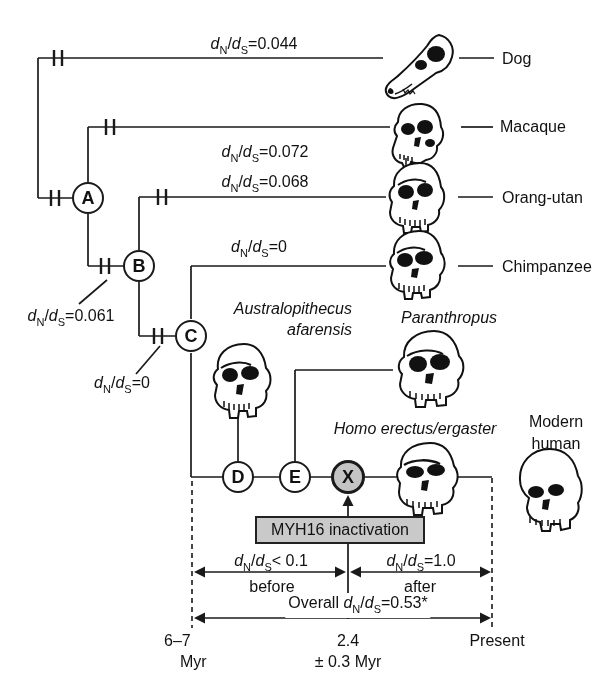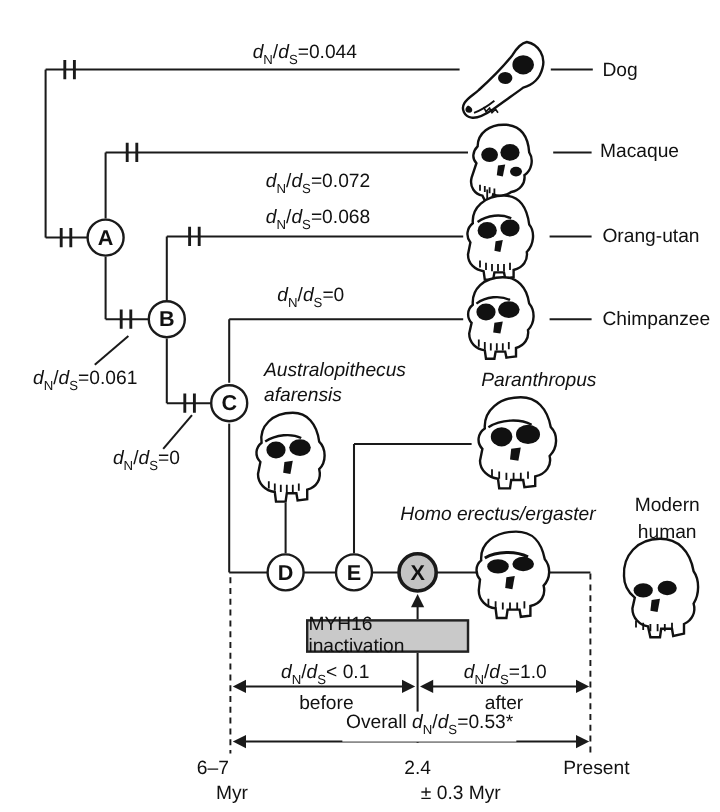--- a/index.html
+++ b/index.html
@@ -1,19 +1,19 @@
 <!DOCTYPE html>
 <html><head>
 <meta charset="utf-8">
 <style>
   html,body{margin:0;padding:0;background:#fff;}
   #fig{position:relative;width:600px;height:677px;background:#fff;
        font-family:"Liberation Sans","DejaVu Sans",sans-serif;color:#111;overflow:hidden;}
   #fig svg{position:absolute;left:0;top:0;z-index:1;}
-  .lbl{position:absolute;z-index:3;font-size:16px;line-height:19px;white-space:nowrap;color:#111;}
+  .lbl{position:absolute;z-index:3;font-size:16px;line-height:19px;white-space:nowrap;color:#111;text-align:right;}
   .ctr{transform:translateX(-50%);text-align:center;}
   .ital{font-style:italic;}
   .dnds i{font-style:italic;}
   .dnds sub{font-size:11px;position:relative;top:1px;}
   .node{position:absolute;z-index:4;width:32px;height:32px;border-radius:50%;
         background:#fff;border:2.4px solid #1a1a1a;box-sizing:border-box;
         display:flex;align-items:center;justify-content:center;
         font-weight:bold;font-size:18px;color:#111;}
   .node.gray{border-width:3px;}
   .eventbox{position:absolute;z-index:4;box-sizing:border-box;border:2.5px solid #222;
@@ -179,29 +179,29 @@
 
 <div class="lbl" style="left:502px;top:49px;">Dog</div>
 <div class="lbl" style="left:500px;top:117px;">Macaque</div>
 <div class="lbl" style="left:502px;top:188px;">Orang-utan</div>
 <div class="lbl" style="left:502px;top:257px;">Chimpanzee</div>
 <div class="lbl ital wrap" style="left:220px;top:298px;width:132px;line-height:21px;">Australopithecus afarensis</div>
 <div class="lbl ital ctr" style="left:449px;top:308px;">Paranthropus</div>
 <div class="lbl ital ctr" style="left:415px;top:419px;">Homo erectus/ergaster</div>
 <div class="lbl ctr wrap" style="left:556px;top:411px;width:74px;line-height:22px;">Modern human</div>
 
-<div class="eventbox" style="left:255px;top:516px;width:136px;height:28px;background:#c9c9c9;">
+<div class="eventbox" style="left:255px;top:516px;width:170px;height:28px;background:#c9c9c9;">
   <span>MYH16 inactivation</span>
 </div>
 
 <div class="lbl ctr dnds" style="left:271px;top:551px;"><i>d</i><sub>N</sub><span>/</span><i>d</i><sub>S</sub><span>&lt; 0.1</span></div>
 <div class="lbl ctr dnds" style="left:421px;top:551px;"><i>d</i><sub>N</sub><span>/</span><i>d</i><sub>S</sub><span>=1.0</span></div>
 <div class="lbl ctr" style="left:272px;top:577px;">before</div>
 <div class="lbl ctr" style="left:420px;top:577px;">after</div>
 <div class="lbl ctr dnds whitebg" style="left:358px;top:593px;"><span>Overall </span><i>d</i><sub>N</sub><span>/</span><i>d</i><sub>S</sub><span>=0.53*</span></div>
 
 <div class="lbl" style="left:164px;top:631px;">6–7</div>
 <div class="lbl" style="left:180px;top:652px;">Myr</div>
 <div class="lbl ctr" style="left:348px;top:631px;">2.4</div>
-<div class="lbl ctr" style="left:348px;top:652px;margin-left:36px;">± 0.3 Myr</div>
+<div class="lbl ctr" style="left:348px;top:652px;">± 0.3 Myr</div>
 <div class="lbl ctr" style="left:497px;top:631px;">Present</div>
 
 </div>
 
 </body></html>

